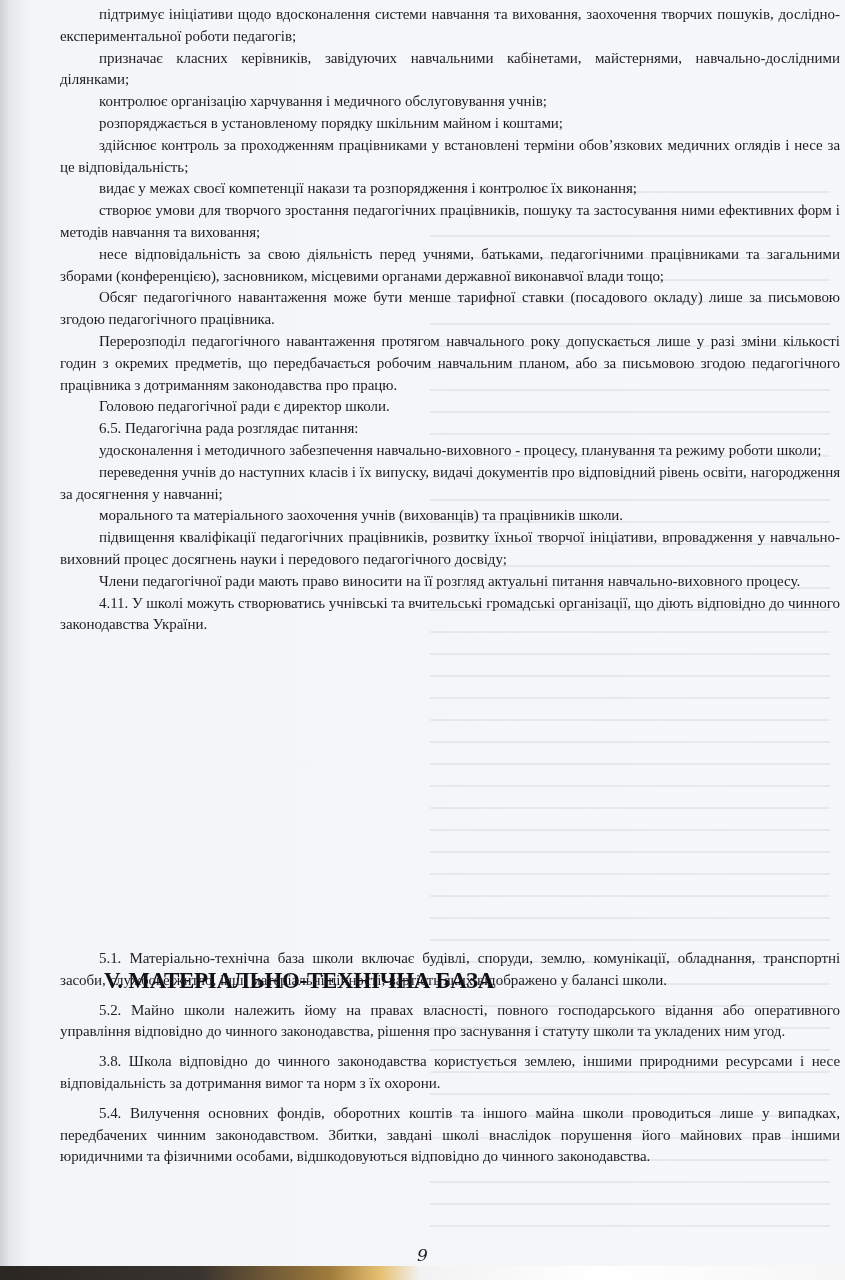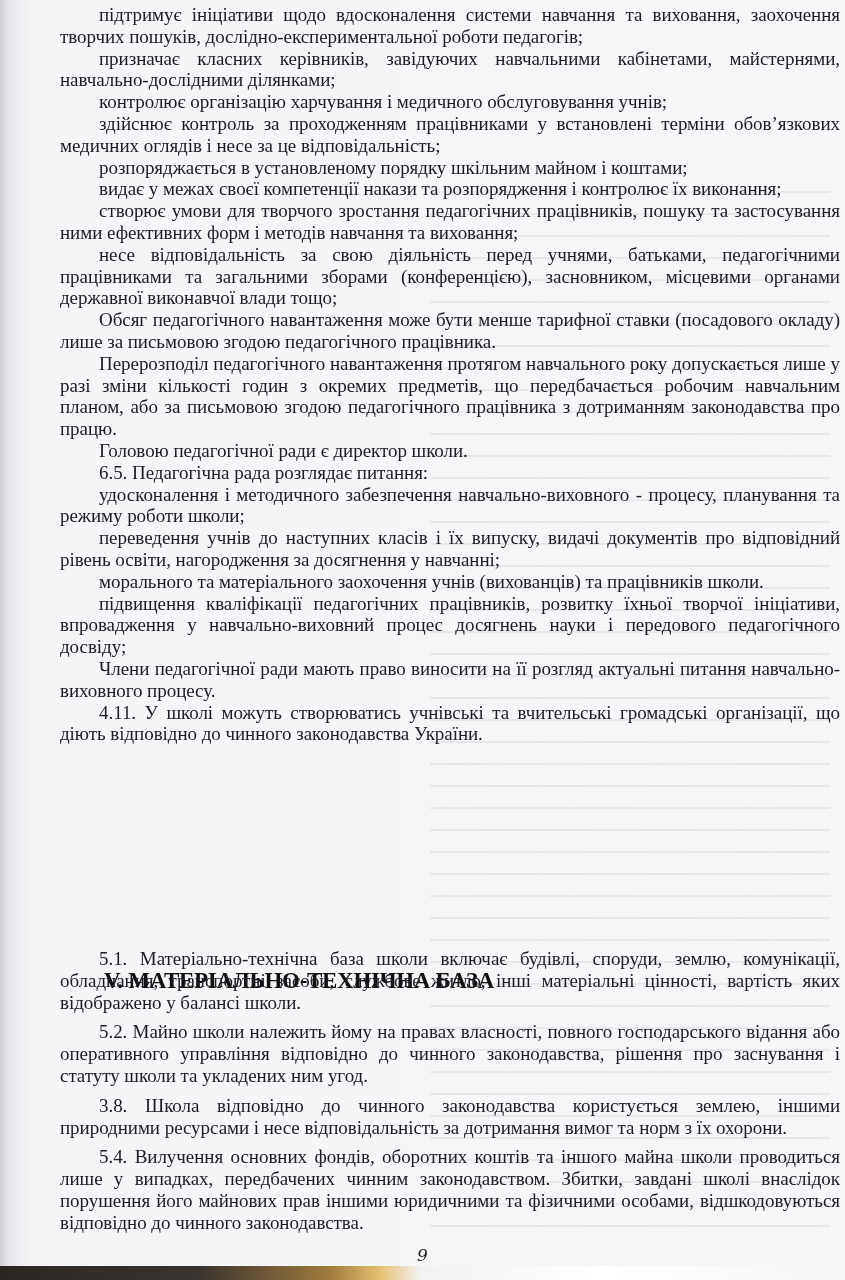--- a/index.html
+++ b/index.html
@@ -34,21 +34,21 @@
       background:
         repeating-linear-gradient(180deg, transparent 0px, transparent 11px, #444 11px, #444 13px, transparent 13px, transparent 22px);
     }
     .content {
       position: absolute;
       left: 60px;
       top: 4px;
       width: 780px;
     }
     .para {
-      font-size: 19px;
+      font-size: 15px;
       line-height: 21.8px;
       text-align: justify;
       text-indent: 39px;
       margin: 0;
       letter-spacing: -0.05px;
     }
     .section-title {
       font-family: "Liberation Serif", "DejaVu Serif", serif;
       font-weight: bold;
       font-size: 23px;
@@ -95,22 +95,22 @@
 </head>
 <body>
 
 <div class="page">
   <div class="bleed"></div>
 
   <div class="content">
     <p class="para">підтримує ініціативи щодо вдосконалення системи навчання та виховання, заохочення творчих пошуків, дослідно-експериментальної роботи педагогів;</p>
     <p class="para">призначає класних керівників, завідуючих навчальними кабінетами, майстернями, навчально-дослідними ділянками;</p>
     <p class="para">контролює організацію харчування і медичного обслуговування учнів;</p>
+    <p class="para">розпоряджається в установленому порядку шкільним майном і коштами;</p>
     <p class="para">здійснює контроль за проходженням працівниками у встановлені терміни обов’язкових медичних оглядів і несе за це відповідальність;</p>
-    <p class="para">розпоряджається в установленому порядку шкільним майном і коштами;</p>
     <p class="para">видає у межах своєї компетенції накази та розпорядження і контролює їх виконання;</p>
     <p class="para">створює умови для творчого зростання педагогічних працівників, пошуку та застосування ними ефективних форм і методів навчання та виховання;</p>
     <p class="para">несе відповідальність за свою діяльність перед учнями, батьками, педагогічними працівниками та загальними зборами (конференцією), засновником, місцевими органами державної виконавчої влади тощо;</p>
     <p class="para">Обсяг педагогічного навантаження може бути менше тарифної ставки (посадового окладу) лише за письмовою згодою педагогічного працівника.</p>
     <p class="para">Перерозподіл педагогічного навантаження протягом навчального року допускається лише у разі зміни кількості годин з окремих предметів, що передбачається робочим навчальним планом, або за письмовою згодою педагогічного працівника з дотриманням законодавства про працю.</p>
     <p class="para">Головою педагогічної ради є директор школи.</p>
     <p class="para">6.5. Педагогічна рада розглядає питання:</p>
     <p class="para">удосконалення і методичного забезпечення навчально-виховного - процесу, планування та режиму роботи школи;</p>
     <p class="para">переведення учнів до наступних класів і їх випуску, видачі документів про відповідний рівень освіти, нагородження за досягнення у навчанні;</p>
     <p class="para">морального та матеріального заохочення учнів (вихованців) та працівників школи.</p>

